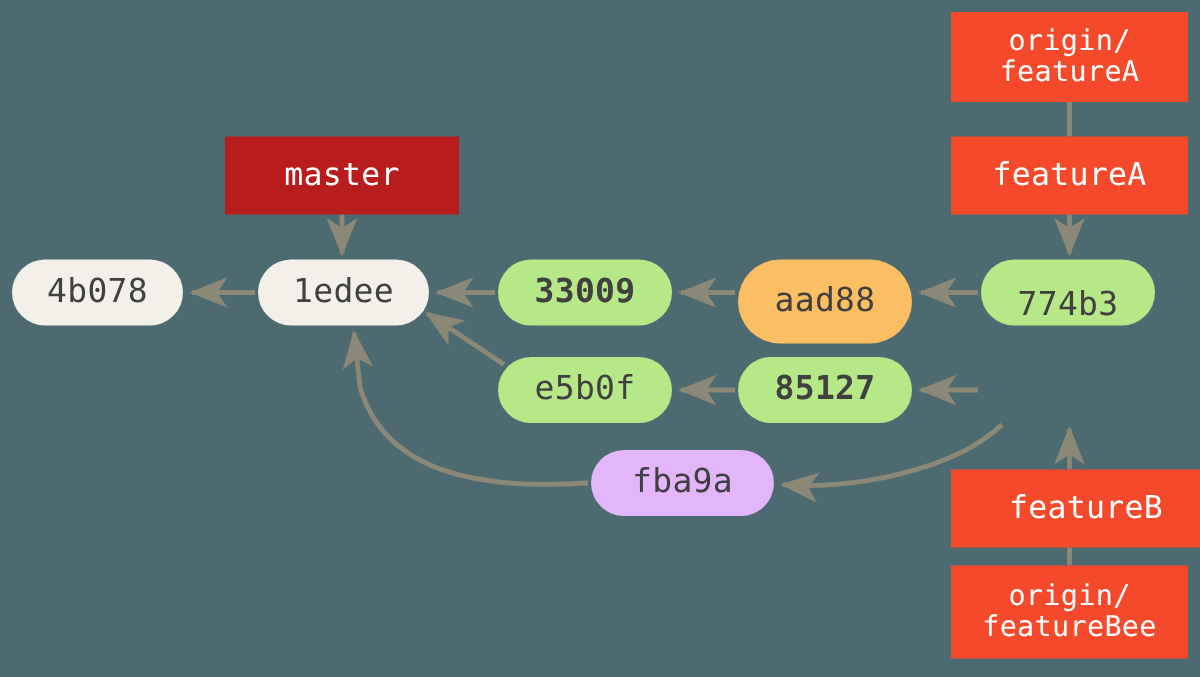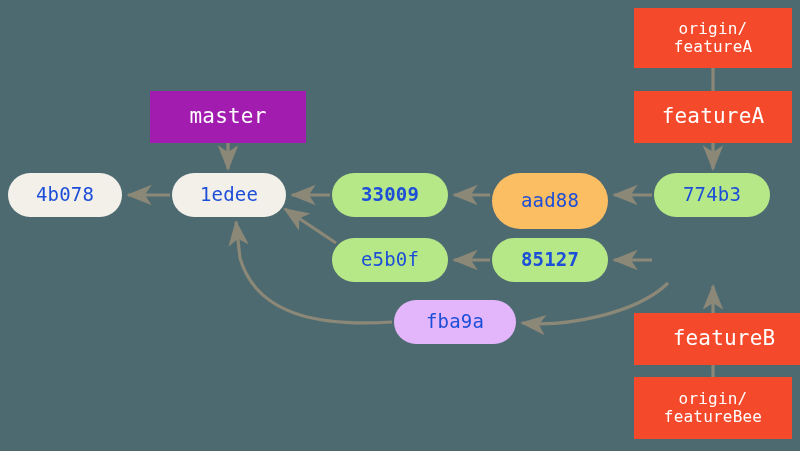--- a/index.html
+++ b/index.html
@@ -32,32 +32,32 @@
     display: flex;
     align-items: center;
     justify-content: center;
     box-sizing: border-box;
     text-align: center;
     line-height: 1.12;
     white-space: pre;
   }
   .commit {
     border-radius: 999px;
-    color: #1d4ed8;
-    font-size: 19px;
+    color: #404040;
+    font-size: 22px;
     letter-spacing: 0.2px;
   }
   .ref {
     color: #ffffff;
     font-size: 21px;
     letter-spacing: 0.2px;
     border-radius: 0;
   }
   .ref.two-line {
-    font-size: 16px;
+    font-size: 19px;
   }
 </style>
 </head>
 <body>
 
 <div id="canvas">
 
   <svg class="edges" viewBox="0 0 800 451">
     <defs>
       <marker id="arrowhead" markerWidth="9" markerHeight="9" refX="7.4" refY="3.2" orient="auto" markerUnits="strokeWidth">
@@ -100,21 +100,21 @@
   </div>
 
   <div class="node commit" style="left:332px; top:173px; width:116px; height:44px; background:#b6e887;font-weight:bold;">
     <span>33009</span>
   </div>
 
   <div class="node commit" style="left:492px; top:173px; width:116px; height:56px; background:#fcbe63;">
     <span>aad88</span>
   </div>
 
-  <div class="node commit" style="left:654px; top:173px; width:116px; height:44px; background:#b6e887;">
+  <div class="node commit" style="left:654px; top:173px; width:116px; height:44px; background:#b6e887;align-items:flex-end;">
     <span>774b3</span>
   </div>
 
   <div class="node commit" style="left:332px; top:238px; width:116px; height:44px; background:#b6e887;text-align:center;">
     <span>e5b0f</span>
   </div>
 
   <div class="node commit" style="left:492px; top:238px; width:116px; height:44px; background:#b6e887;font-weight:bold;">
     <span>85127</span>
   </div>
@@ -126,21 +126,21 @@
 
   <div class="node ref two-line" style="left:634px; top:8px; width:158px; height:60px; background:#f4492a;">
     <span>origin/
 featureA</span>
   </div>
 
   <div class="node ref" style="left:634px; top:91px; width:158px; height:52px; background:#f4492a;">
     <span>featureA</span>
   </div>
 
-  <div class="node ref" style="left:150px; top:91px; width:156px; height:52px; background:#a21caf;">
+  <div class="node ref" style="left:150px; top:91px; width:156px; height:52px; background:#b91c1c;">
     <span>master</span>
   </div>
 
   <div class="node ref" style="left:634px; top:313px; width:180px; height:52px; background:#f4492a;">
     <span>featureB</span>
   </div>
 
   <div class="node ref two-line" style="left:634px; top:377px; width:158px; height:62px; background:#f4492a;">
     <span>origin/
 featureBee</span>

